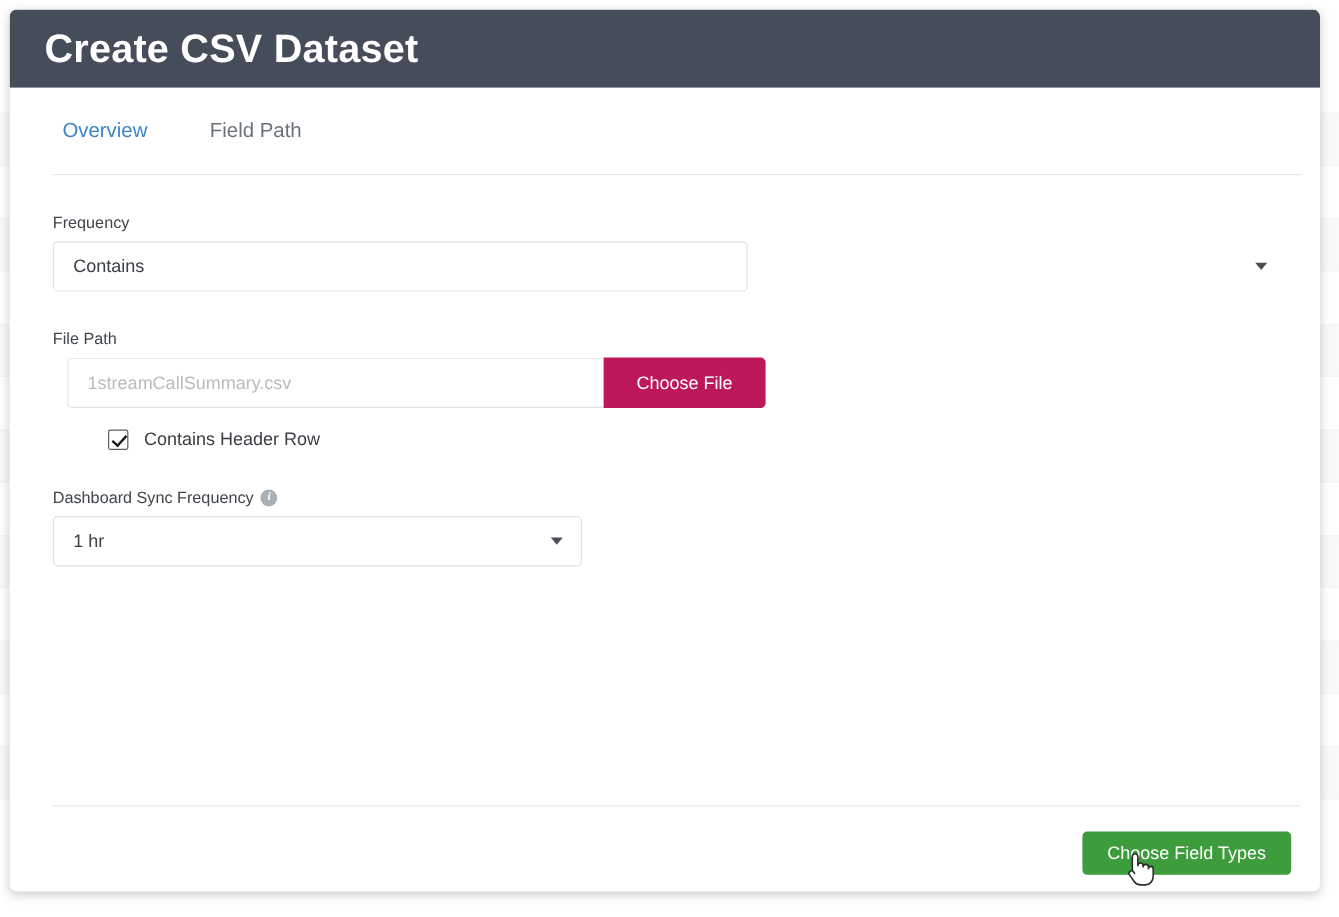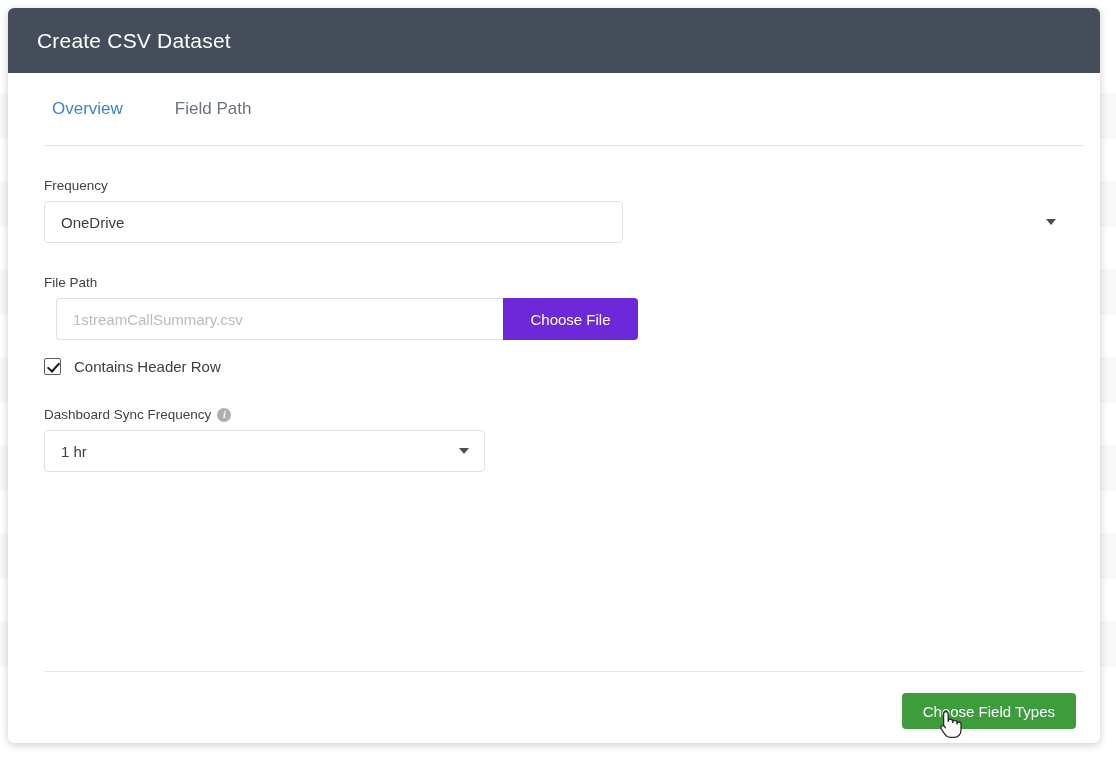--- a/index.html
+++ b/index.html
@@ -49,22 +49,22 @@
 
   #modal-header {
     height: 65px;
     background: #454c5a;
     display: flex;
     align-items: center;
     padding: 0 0 0 29px;
   }
   #modal-title {
     color: #ffffff;
-    font-size: 21px;
-    font-weight: normal;
+    font-size: 33px;
+    font-weight: bold;
     letter-spacing: .2px;
   }
 
   #modal-body {
     padding: 0 28px;
     position: relative;
     height: 670px;
   }
 
   
@@ -147,35 +147,36 @@
     background: #ffffff;
     display: flex;
     align-items: center;
     padding: 0 16px;
     font-size: 15px;
     color: #b7bcc0;
   }
   #choose-file-button {
     width: 135px;
     height: 42px;
-    background: #6d28d9;
+    background: #be185d;
     color: #ffffff;
     font-size: 15px;
     border: none;
     border-radius: 0 4px 4px 0;
     cursor: pointer;
     font-family: inherit;
   }
 
   
   #header-row-line {
     display: flex;
     align-items: center;
     margin-top: 18px;
     gap: 13px;
+    margin-left: 46px;
   }
   .checkbox {
     width: 17px;
     height: 17px;
     border: 1px solid #5a5f65;
     border-radius: 2px;
     background: #ffffff;
     position: relative;
     cursor: pointer;
     flex: none;
@@ -283,21 +284,21 @@
     </div>
 
     <div class="rule"></div>
 
     <div id="form-area">
 
       <div class="field-group">
         <div class="field-label">Frequency</div>
         <div class="control-wrap">
           <div class="select-box">
-            <span>OneDrive</span>
+            <span>Contains</span>
           </div>
           <span class="caret"></span>
         </div>
       </div>
 
 
       <div class="field-group">
         <div class="field-label">File Path</div>
         <div id="filepath-row">
           <div id="filepath-input">

